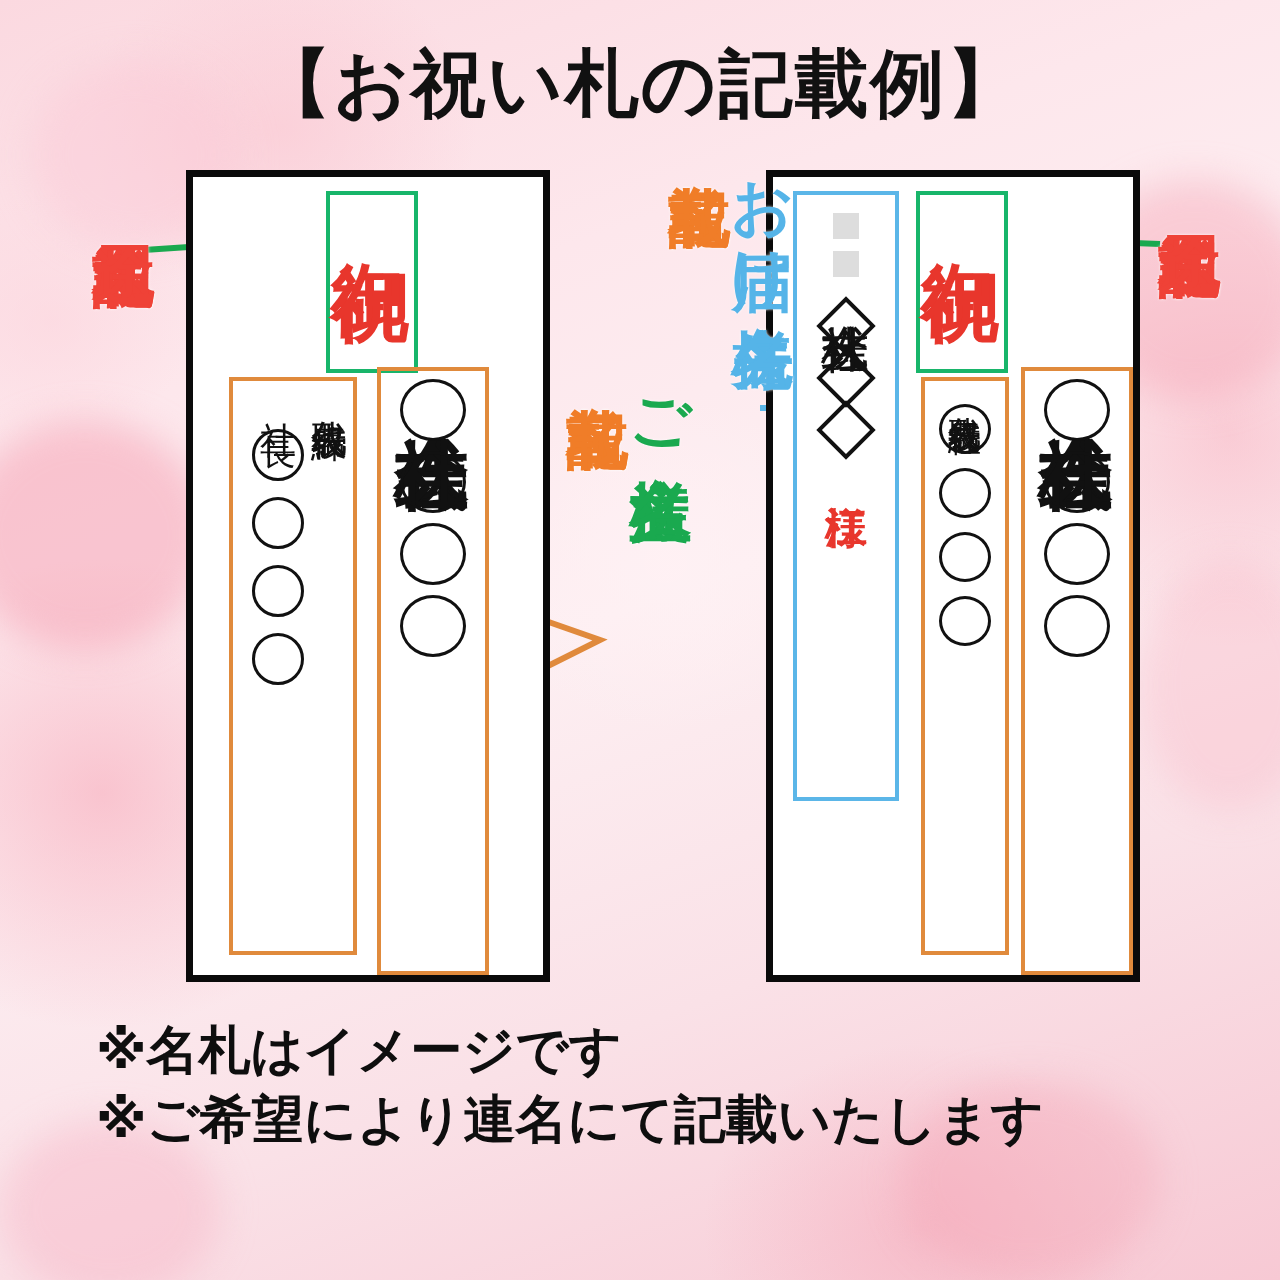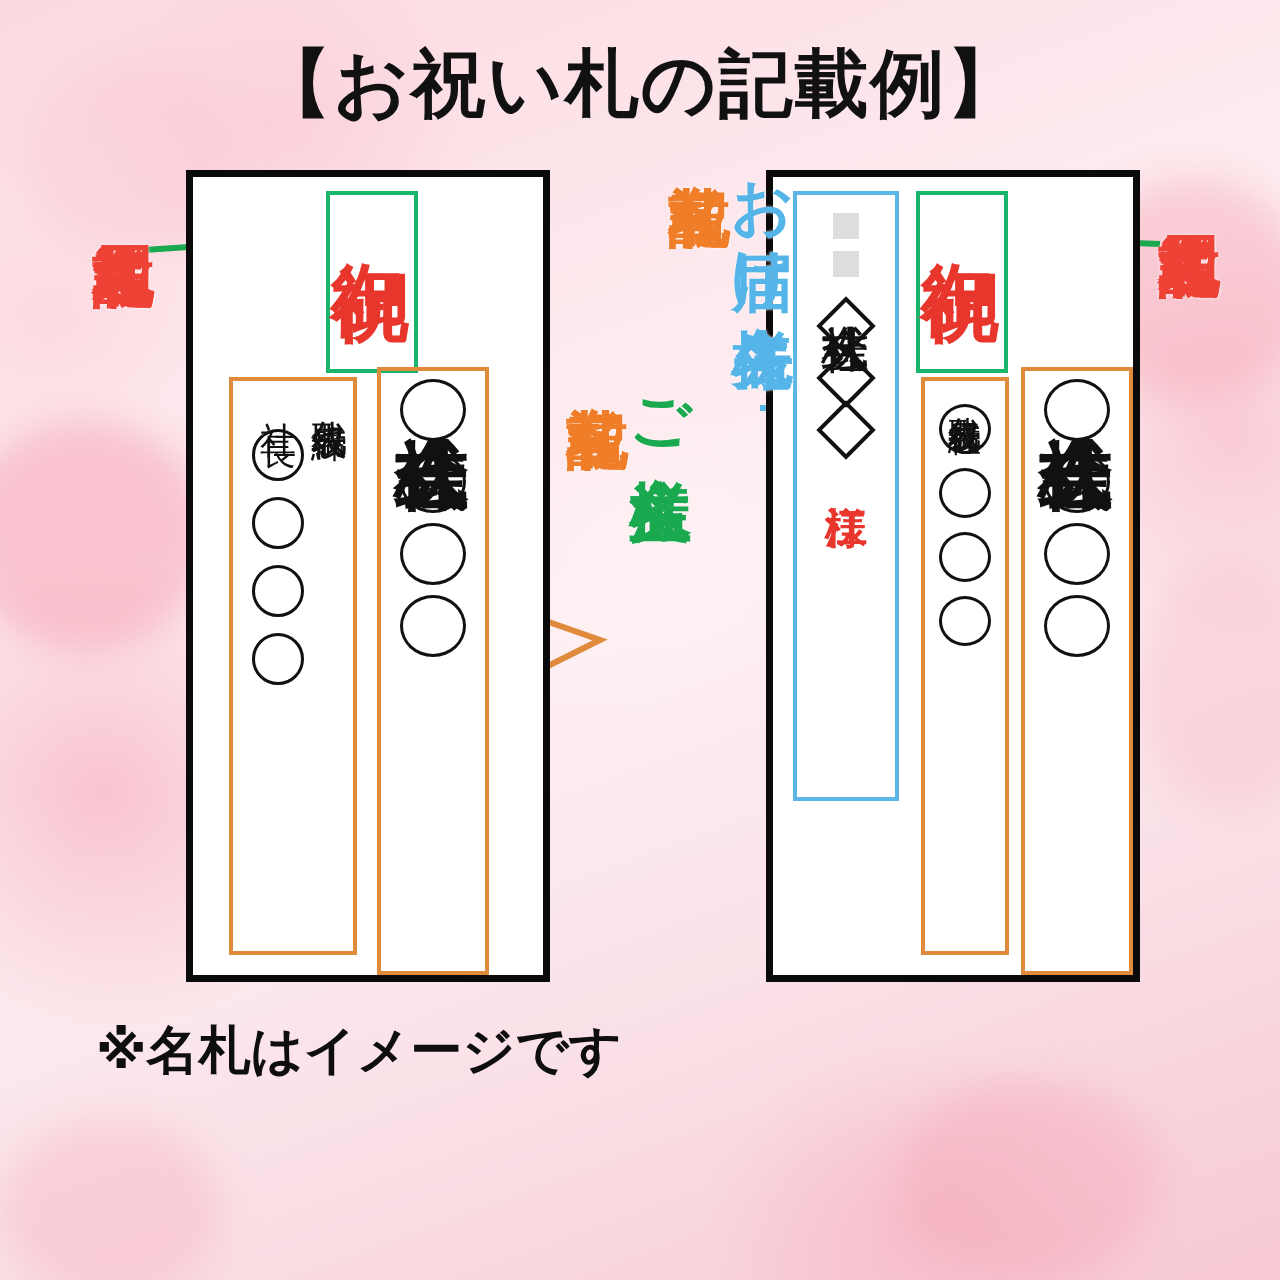--- a/index.html
+++ b/index.html
@@ -192,15 +192,16 @@
     <div class="anno c-green" style="position:static;font-size:62px;">ご注文主様名</div>
   </div>
 
   <div style="position:absolute;left:668px;top:136px;display:flex;flex-direction:row;">
     <div class="anno c-orange" style="position:static;font-size:62px;">名札記載</div>
     <div class="anno c-blue" style="position:static;font-size:62px;">お届け先様名</div>
   </div>
 
   <div id="notes">
     <div class="note">※名札はイメージです</div>
+    <div class="note">※ご希望により連名にて記載いたします</div>
   </div>
 
 </div>
 
 </body></html>

